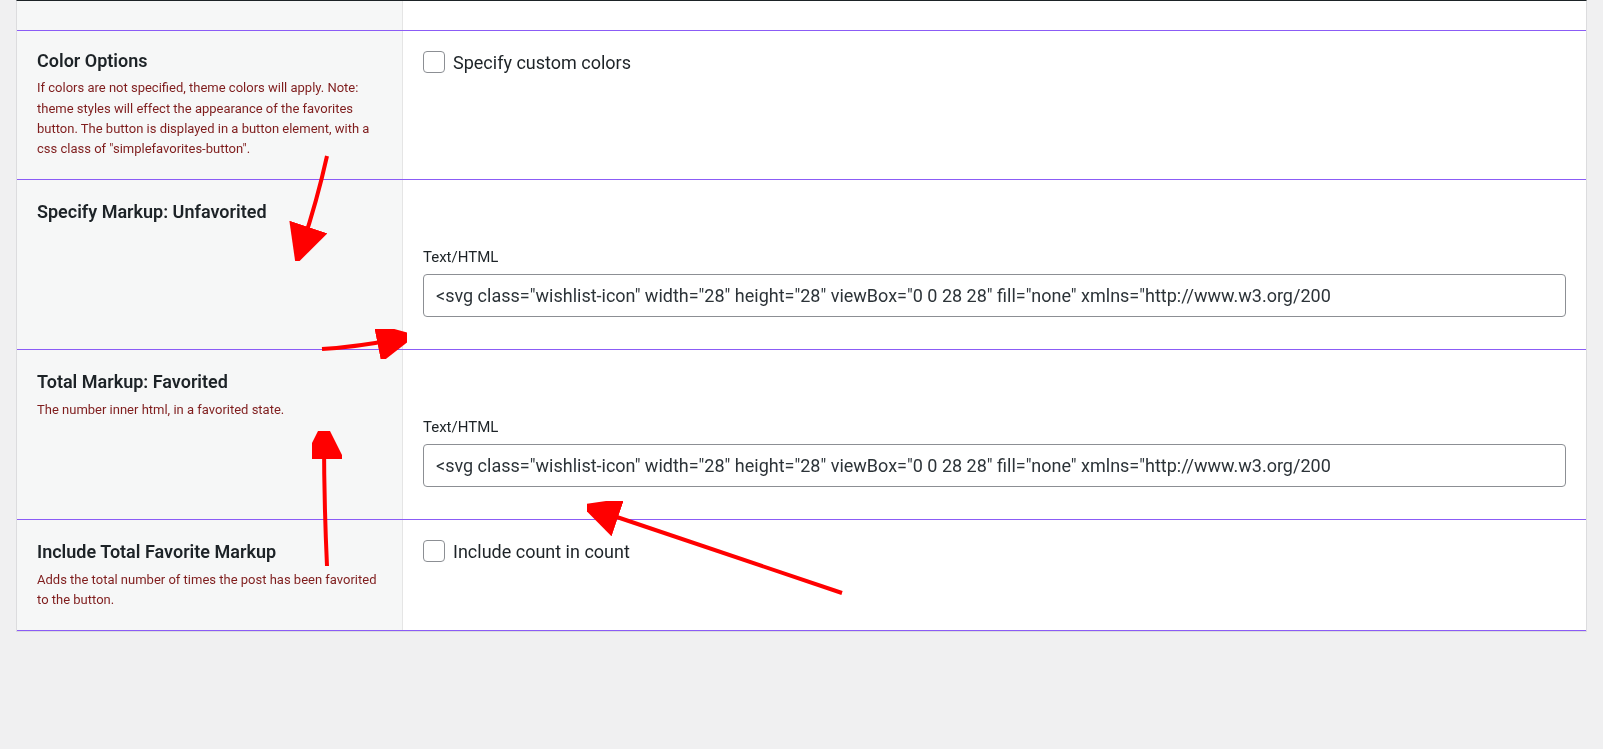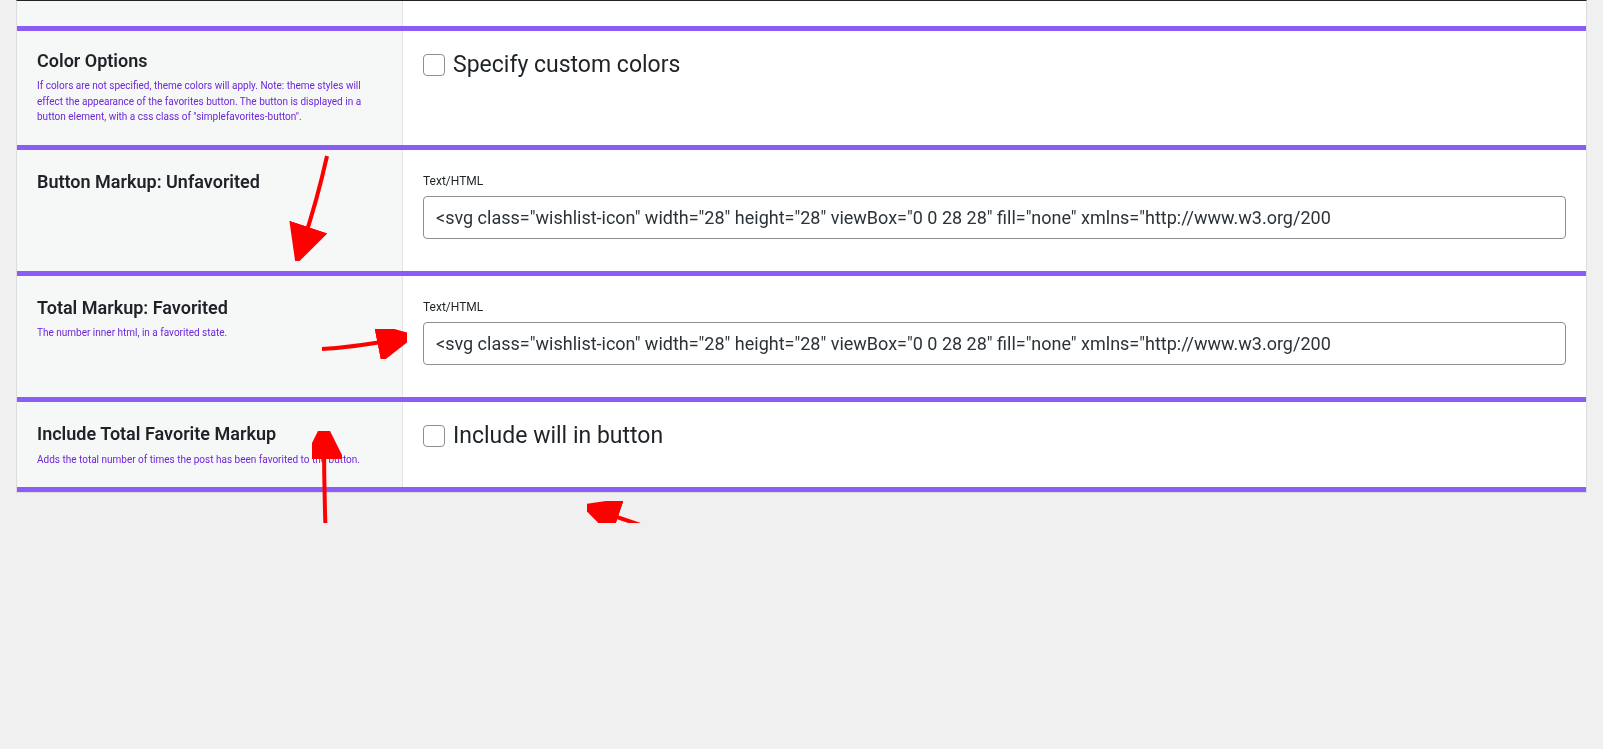--- a/index.html
+++ b/index.html
@@ -14,21 +14,21 @@
       font-size: 14px;
     }
     .settings-table {
       background: #fff;
       border: 1px solid #dcdcde;
       margin: 0 16px 30px 16px;
       border-top: 1px solid #1d2327;
     }
     .settings-row {
       display: flex;
-      border-bottom: 5px solid #8b5cf6;
+      border-bottom: 1px solid #8b5cf6;
       justify-content: flex-end;
     }
     .settings-row:last-child {
       border-bottom: none;
     }
     .row-label {
       width: 386px;
       min-width: 386px;
       padding: 20px 20px 20px 20px;
       background: #f6f7f7;
@@ -38,22 +38,22 @@
       padding-top: 18px;
     }
     .row-heading {
       font-size: 18px;
       font-weight: 600;
       color: #1d2327;
       margin-bottom: 6px;
       line-height: 1.3;
     }
     .row-description {
-      font-size: 10px;
-      color: #6d28d9;
+      font-size: 13px;
+      color: #7f1d1d;
       line-height: 1.55;
     }
     .row-content {
       flex: 1;
       padding: 20px 20px 20px 20px;
       background: #fff;
     }
     .checkbox-wrapper {
       display: flex;
       align-items: center;
@@ -62,28 +62,29 @@
     .checkbox-input {
       width: 22px;
       height: 22px;
       border: 1px solid #8c8f94;
       border-radius: 4px;
       background: #fff;
       appearance: none;
       cursor: pointer;
     }
     .checkbox-label {
-      font-size: 23px;
+      font-size: 18px;
       color: #1d2327;
     }
     .field-label {
-      font-size: 12px;
+      font-size: 15px;
       color: #1d2327;
       margin-bottom: 8px;
       display: block;
+      margin-top: 44px;
     }
     .text-input {
       width: 100%;
       padding: 8px 12px;
       font-size: 18px;
       border: 1px solid #8c8f94;
       border-radius: 4px;
       background: #fff;
       color: #2c3338;
       font-family: inherit;
@@ -115,21 +116,21 @@
     <div class="row-content">
       <label class="checkbox-wrapper">
         <input type="checkbox" class="checkbox-input" style="">
         <span class="checkbox-label">Specify custom colors</span>
       </label>
     </div>
   </div>
 
   <div class="settings-row">
     <div class="row-label">
-      <div class="row-heading">Button Markup: Unfavorited</div>
+      <div class="row-heading">Specify Markup: Unfavorited</div>
     </div>
     <div class="row-content with-input">
       <label class="field-label">Text/HTML</label>
       <input type="text" class="text-input" value="&lt;svg class=&quot;wishlist-icon&quot; width=&quot;28&quot; height=&quot;28&quot; viewBox=&quot;0 0 28 28&quot; fill=&quot;none&quot; xmlns=&quot;http://www.w3.org/200" style="">
     </div>
   </div>
 
   <div class="settings-row">
     <div class="row-label">
       <div class="row-heading">Total Markup: Favorited</div>
@@ -142,21 +143,21 @@
   </div>
 
   <div class="settings-row">
     <div class="row-label">
       <div class="row-heading">Include Total Favorite Markup</div>
       <div class="row-description">Adds the total number of times the post has been favorited to the button.</div>
     </div>
     <div class="row-content">
       <label class="checkbox-wrapper">
         <input type="checkbox" class="checkbox-input" style="">
-        <span class="checkbox-label">Include will in button</span>
+        <span class="checkbox-label">Include count in count</span>
       </label>
     </div>
   </div>
 
   <svg class="annotation-arrow" style="left:270px; top:150px;" width="60" height="110" viewBox="0 0 60 110">
     <defs>
       <marker id="arrowhead1" markerWidth="10" markerHeight="10" refX="5" refY="5" orient="auto">
         <polygon points="0,0 10,5 0,10" fill="#ff0000"></polygon>
       </marker>
     </defs>

